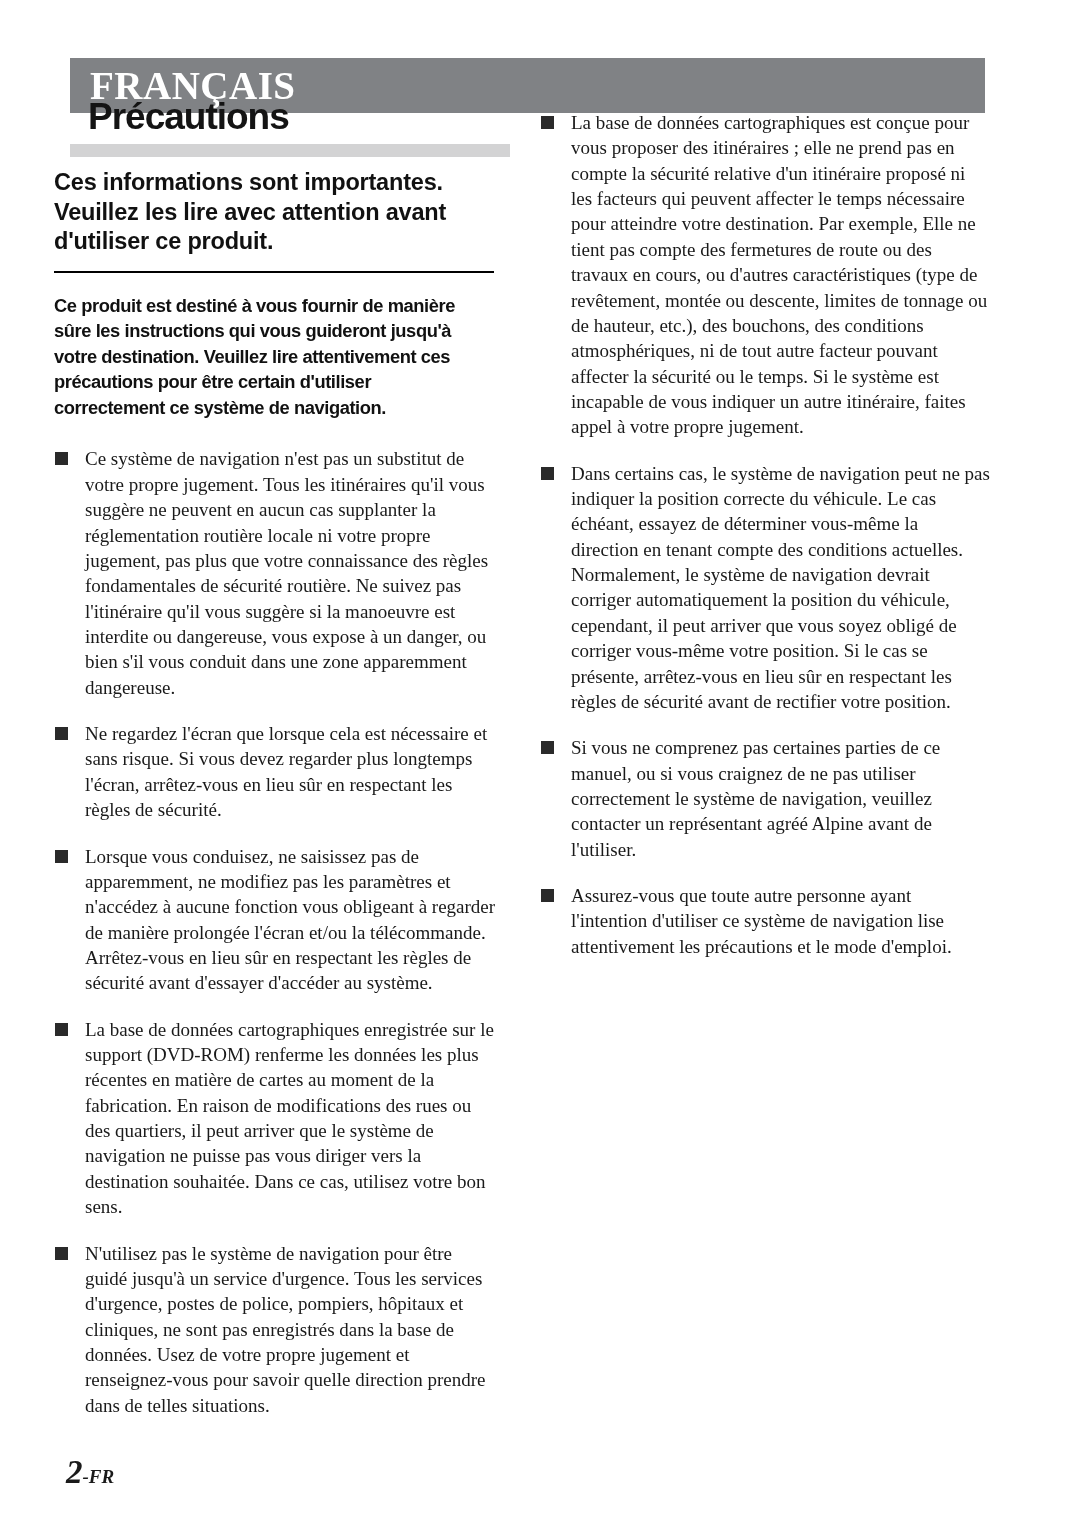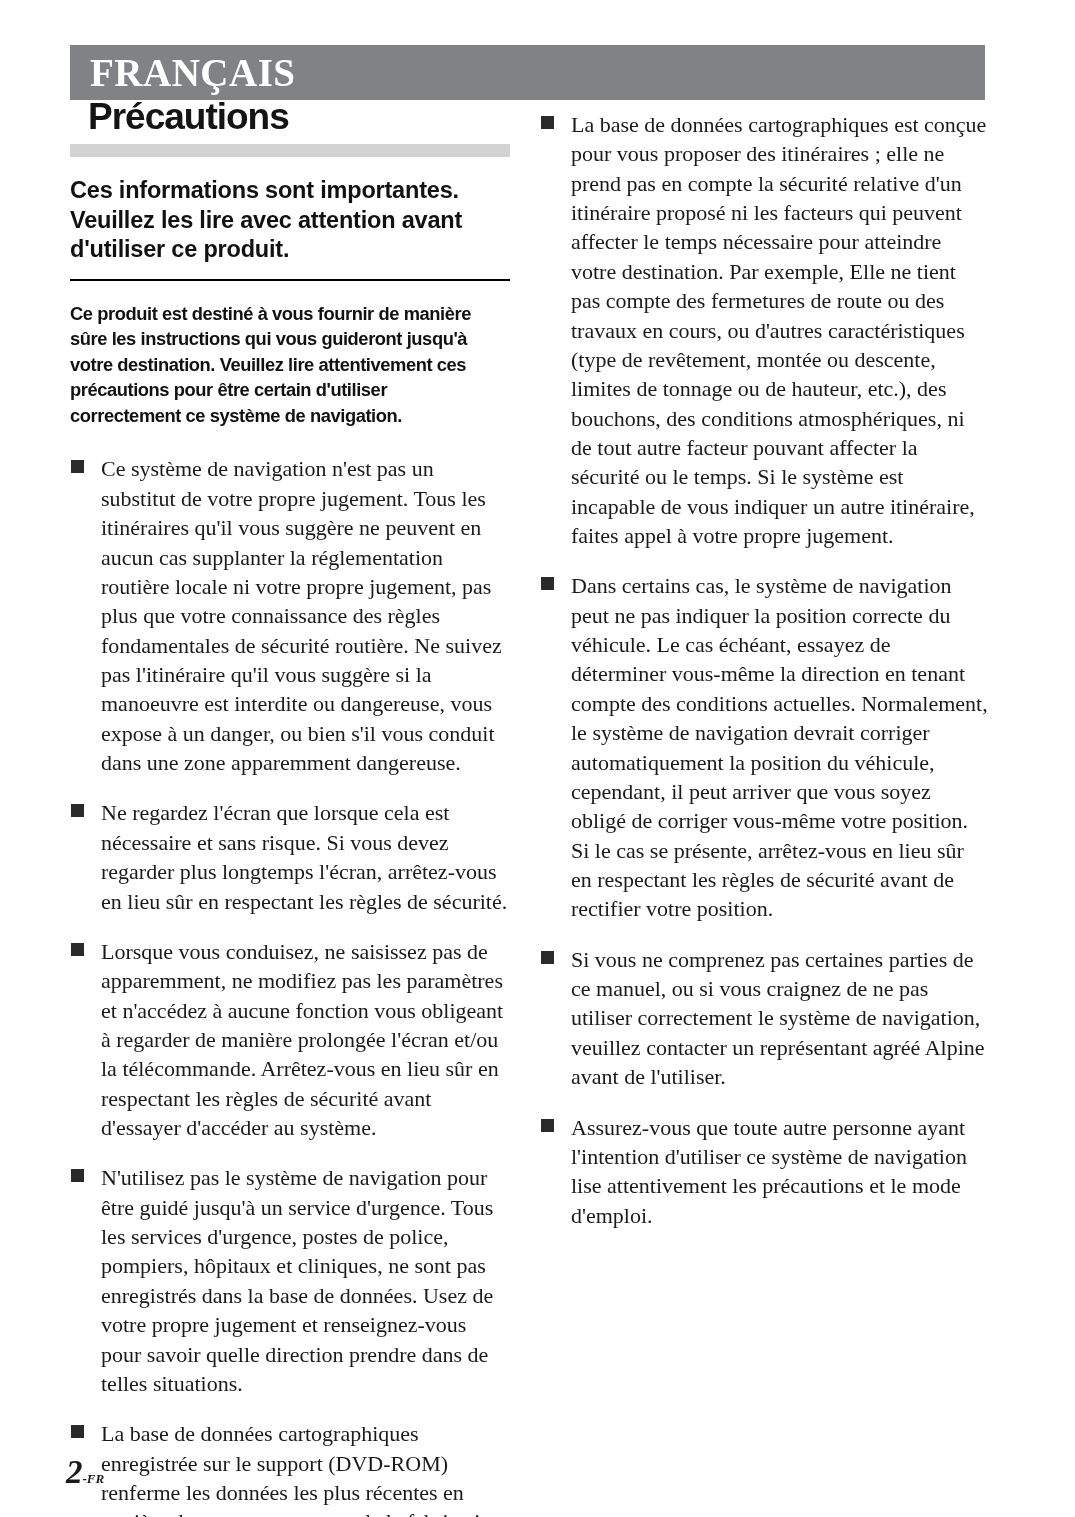--- a/index.html
+++ b/index.html
@@ -13,21 +13,21 @@
     position: relative;
     font-family: "Liberation Serif", serif;
     color: #000000;
     overflow: hidden;
   }
 
   
   .lang-bar {
     position: absolute;
     left: 70px;
-    top: 45px;
+    top: 58px;
     width: 915px;
     height: 55px;
     background: #808285;
   }
   .lang-bar-label {
     position: absolute;
     left: 20px;
     top: 50%;
     transform: translateY(-52%);
     font-family: "Liberation Serif", serif;
@@ -64,24 +64,23 @@
     font-size: 37px;
     line-height: 1;
     letter-spacing: -1px;
     color: #141414;
     white-space: nowrap;
   }
 
   
   .col-left {
     position: absolute;
-    left: 70px;
+    left: 54px;
     top: 168px;
     width: 442px;
-    margin-top: 8px;
   }
   .col-right {
     position: absolute;
     left: 540px;
     top: 110px;
     width: 450px;
   }
 
   .lead-heading {
     font-family: "Liberation Sans", sans-serif;
@@ -116,21 +115,21 @@
     margin: 0;
     padding: 0;
   }
   .col-left .bullets { margin-top: 26px; }
 
   .bullet-item {
     position: relative;
     padding-left: 31px;
     margin-bottom: 21px;
     font-family: "Liberation Serif", serif;
-    font-size: 22px;
+    font-size: 19px;
     line-height: 1.335;
     color: #1a1a1a;
     text-align: left;
   }
   .bullet-item:last-child { margin-bottom: 0; }
 
   .bullet-marker {
     position: absolute;
     left: 1px;
     top: 6px;
@@ -146,21 +145,21 @@
     left: 66px;
     bottom: 28px;
     font-family: "Liberation Serif", serif;
     font-style: italic;
     font-weight: bold;
     color: #1a1a1a;
     line-height: 1;
     white-space: nowrap;
   }
   .footer-num { font-size: 33px; }
-  .footer-suffix { font-size: 13px; }
+  .footer-suffix { font-size: 19px; }
 </style>
 </head>
 <body>
 
 <div class="lang-bar">
   <span class="lang-bar-label">FRANÇAIS</span>
 </div>
 
 <div class="title-wrap">
   <div class="title-underbar"></div>
@@ -183,25 +182,25 @@
     <li class="bullet-item">
       <span class="bullet-marker"></span>
       <span>Ne regardez l'écran que lorsque cela est nécessaire et sans risque. Si vous devez regarder plus longtemps l'écran, arrêtez-vous en lieu sûr en respectant les règles de sécurité.</span>
     </li>
     <li class="bullet-item">
       <span class="bullet-marker"></span>
       <span>Lorsque vous conduisez, ne saisissez pas de apparemment, ne modifiez pas les paramètres et n'accédez à aucune fonction vous obligeant à regarder de manière prolongée l'écran et/ou la télécommande. Arrêtez-vous en lieu sûr en respectant les règles de sécurité avant d'essayer d'accéder au système.</span>
     </li>
     <li class="bullet-item">
       <span class="bullet-marker"></span>
+      <span>La base de données cartographiques enregistrée sur le support (DVD-ROM) renferme les données les plus récentes en matière de cartes au moment de la fabrication. En raison de modifications des rues ou des quartiers, il peut arriver que le système de navigation ne puisse pas vous diriger vers la destination souhaitée. Dans ce cas, utilisez votre bon sens.</span>
+    </li>
+    <li class="bullet-item">
+      <span class="bullet-marker"></span>
       <span>N'utilisez pas le système de navigation pour être guidé jusqu'à un service d'urgence. Tous les services d'urgence, postes de police, pompiers, hôpitaux et cliniques, ne sont pas enregistrés dans la base de données. Usez de votre propre jugement et renseignez-vous pour savoir quelle direction prendre dans de telles situations.</span>
-    </li>
-    <li class="bullet-item">
-      <span class="bullet-marker"></span>
-      <span>La base de données cartographiques enregistrée sur le support (DVD-ROM) renferme les données les plus récentes en matière de cartes au moment de la fabrication. En raison de modifications des rues ou des quartiers, il peut arriver que le système de navigation ne puisse pas vous diriger vers la destination souhaitée. Dans ce cas, utilisez votre bon sens.</span>
     </li>
   </ul>
 </div>
 
 <div class="col-right">
   <ul class="bullets">
     <li class="bullet-item">
       <span class="bullet-marker"></span>
       <span>La base de données cartographiques est conçue pour vous proposer des itinéraires ; elle ne prend pas en compte la sécurité relative d'un itinéraire proposé ni les facteurs qui peuvent affecter le temps nécessaire pour atteindre votre destination. Par exemple, Elle ne tient pas compte des fermetures de route ou des travaux en cours, ou d'autres caractéristiques (type de revêtement, montée ou descente, limites de tonnage ou de hauteur, etc.), des bouchons, des conditions atmosphériques, ni de tout autre facteur pouvant affecter la sécurité ou le temps. Si le système est incapable de vous indiquer un autre itinéraire, faites appel à votre propre jugement.</span>
     </li>

